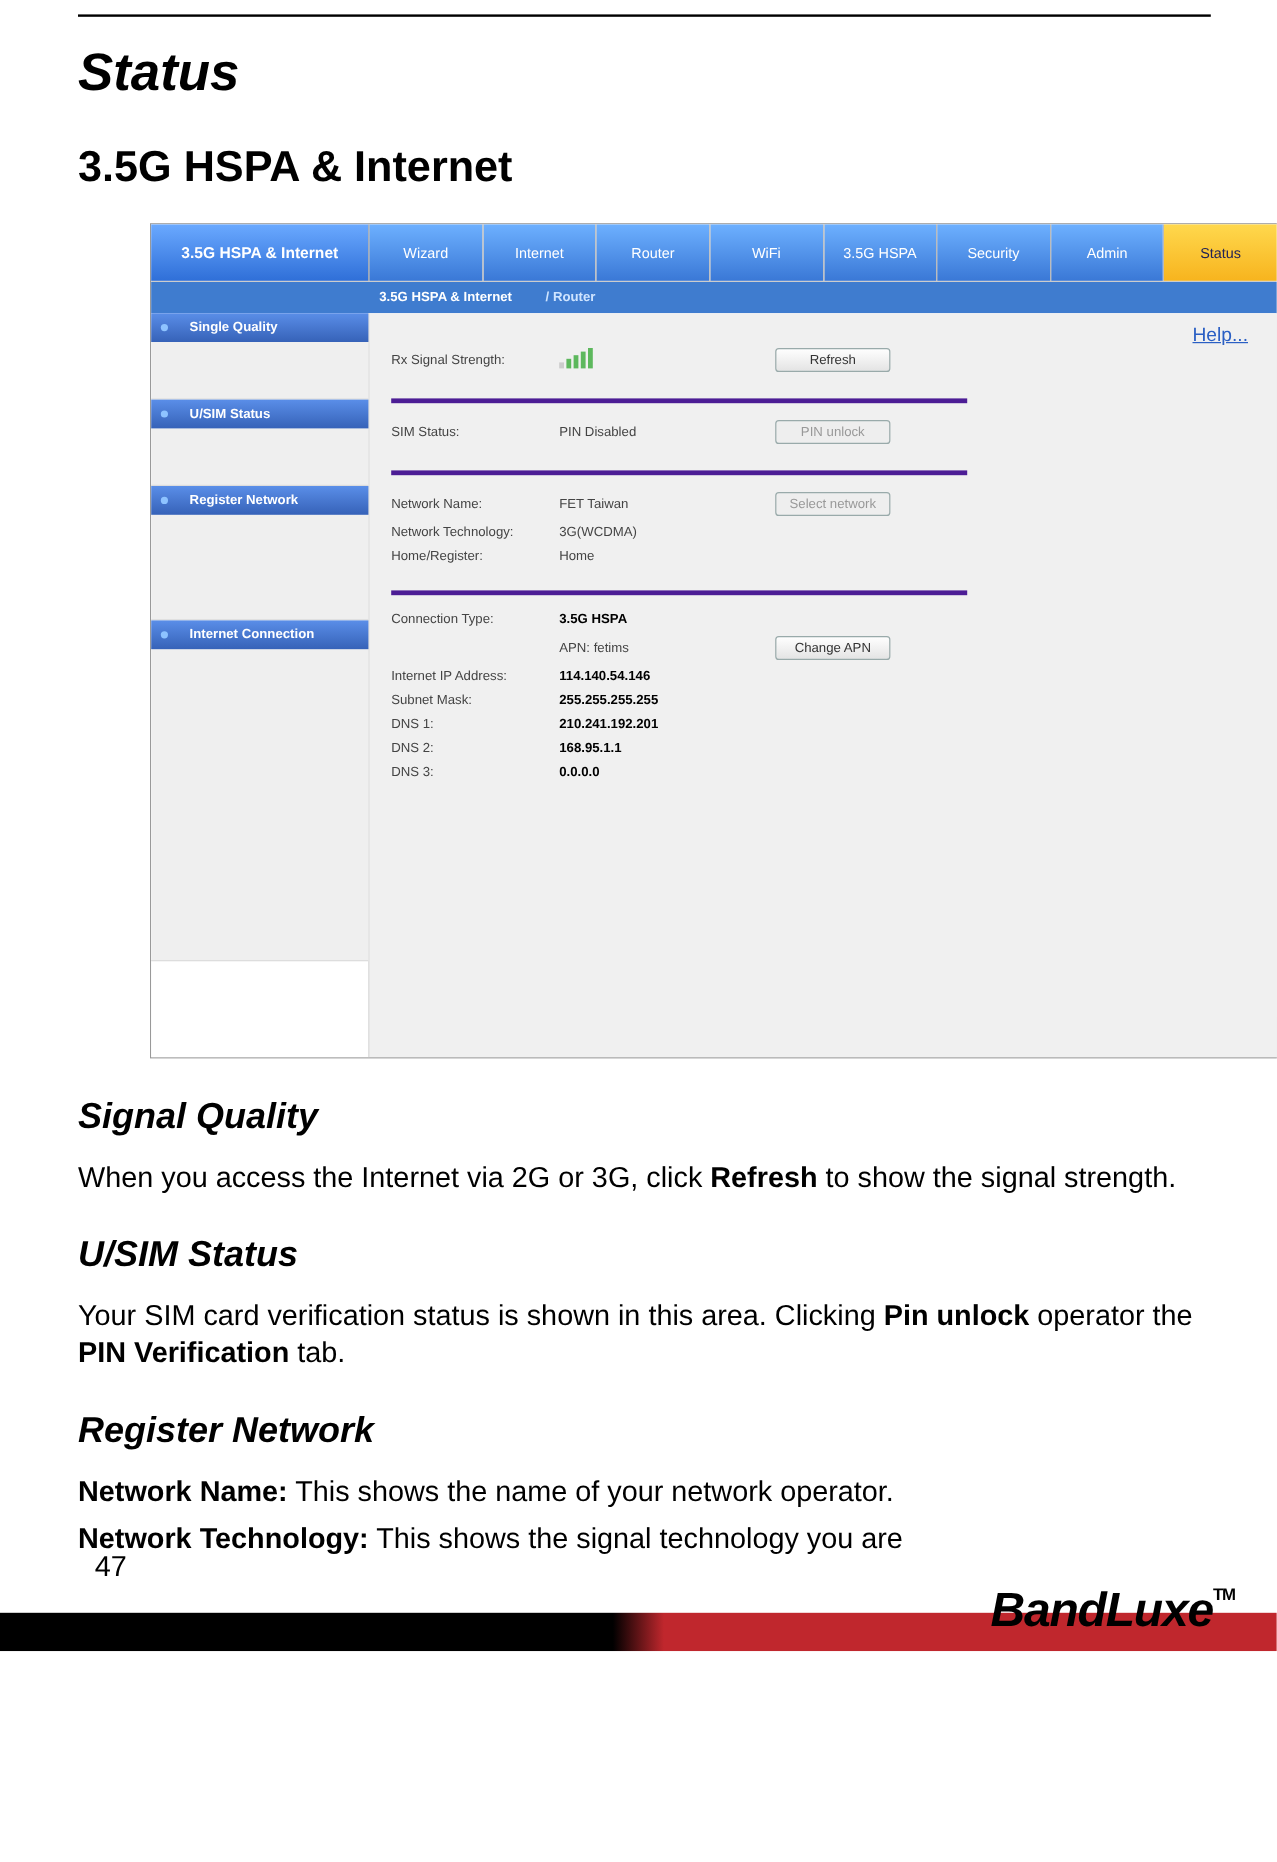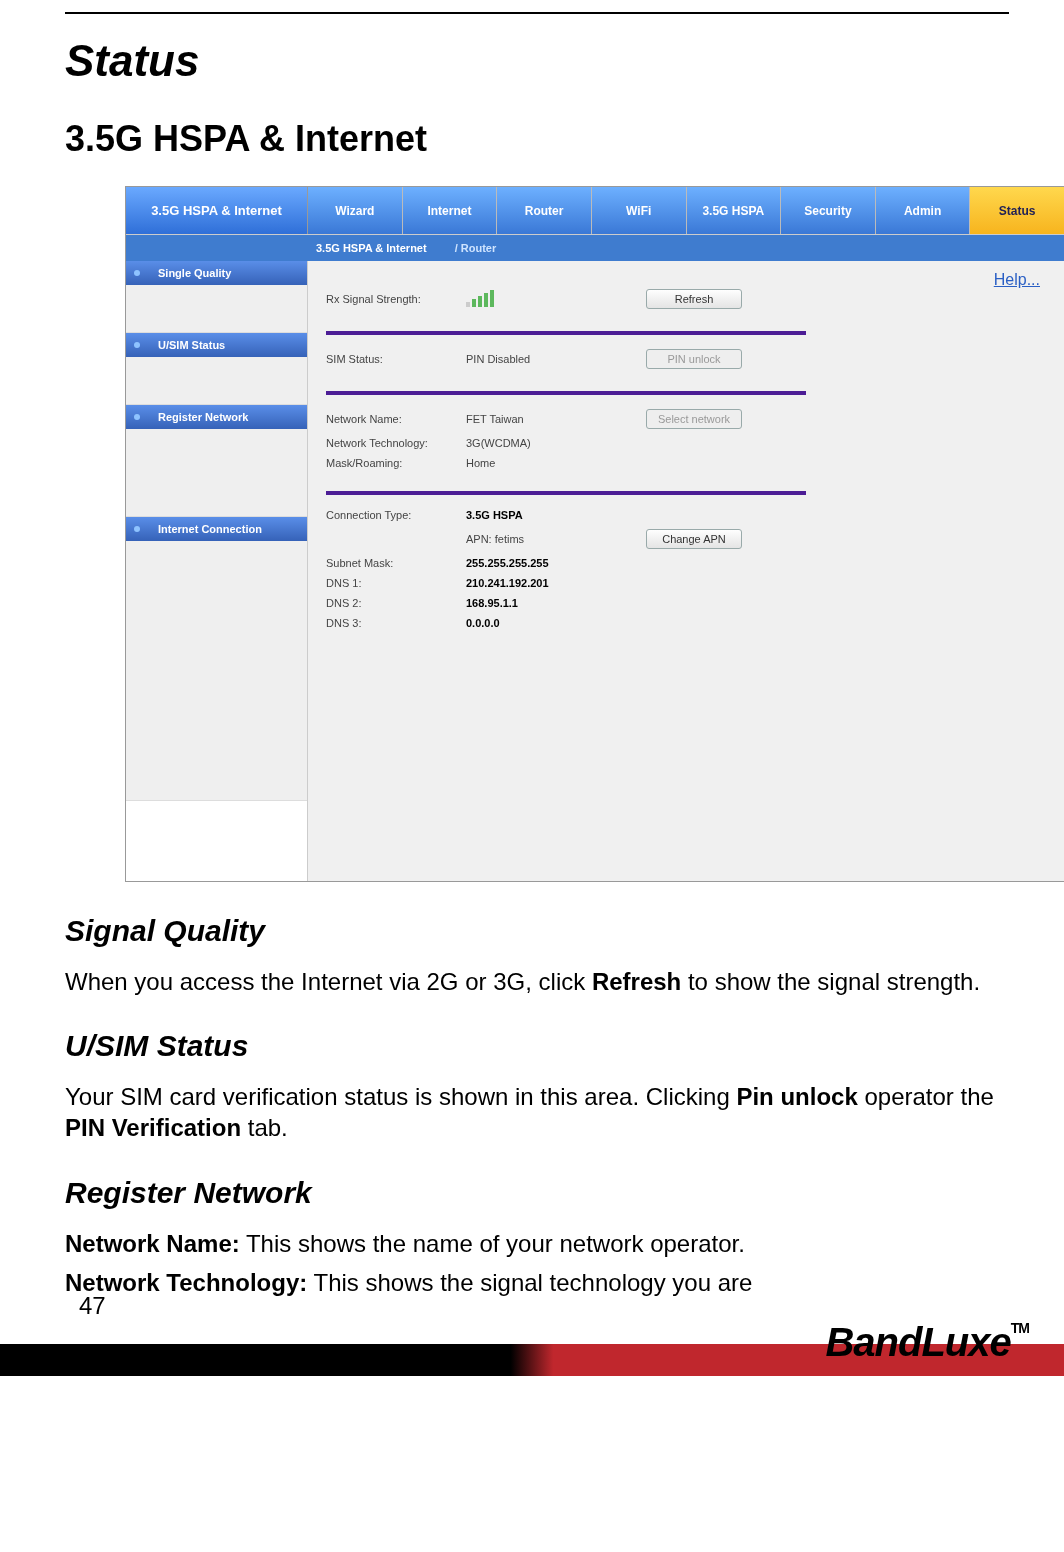--- a/index.html
+++ b/index.html
@@ -97,21 +97,21 @@
     align-items: stretch;
   }
   .ru-tab {
     flex: 1;
     display: flex;
     align-items: center;
     justify-content: center;
     border-left: 1px solid #bbb;
     color: #fff;
     font-size: 12px;
-    font-weight: bold;
+    font-weight: normal;
     background: linear-gradient(#6db0ff,#3a78d6);
     cursor: pointer;
   }
   .ru-tab:first-child { border-left: none; }
   .ru-tab.active {
     background: linear-gradient(#ffd84d,#f7b41e);
     color: #225;
   }
   .ru-subtabs {
     display: flex;
@@ -284,34 +284,38 @@
         <div class="ru-row">
           <span class="lab">Network Name:</span>
           <span class="val">FET Taiwan</span>
           <span class="ru-btn disabled">Select network</span>
         </div>
         <div class="ru-row">
           <span class="lab">Network Technology:</span>
           <span class="val">3G(WCDMA)</span>
         </div>
         <div class="ru-row">
-          <span class="lab">Mask/Roaming:</span>
+          <span class="lab">Home/Register:</span>
           <span class="val">Home</span>
         </div>
       </div>
 
       <div class="ru-block" style="border-bottom:none">
         <div class="ru-row">
           <span class="lab">Connection Type:</span>
           <span class="val bold">3.5G HSPA</span>
         </div>
         <div class="ru-row">
           <span class="lab"></span>
           <span class="val">APN: fetims</span>
           <span class="ru-btn">Change APN</span>
+        </div>
+        <div class="ru-row">
+          <span class="lab">Internet IP Address:</span>
+          <span class="val bold">114.140.54.146</span>
         </div>
         <div class="ru-row">
           <span class="lab">Subnet Mask:</span>
           <span class="val bold">255.255.255.255</span>
         </div>
         <div class="ru-row">
           <span class="lab">DNS 1:</span>
           <span class="val bold">210.241.192.201</span>
         </div>
         <div class="ru-row">

